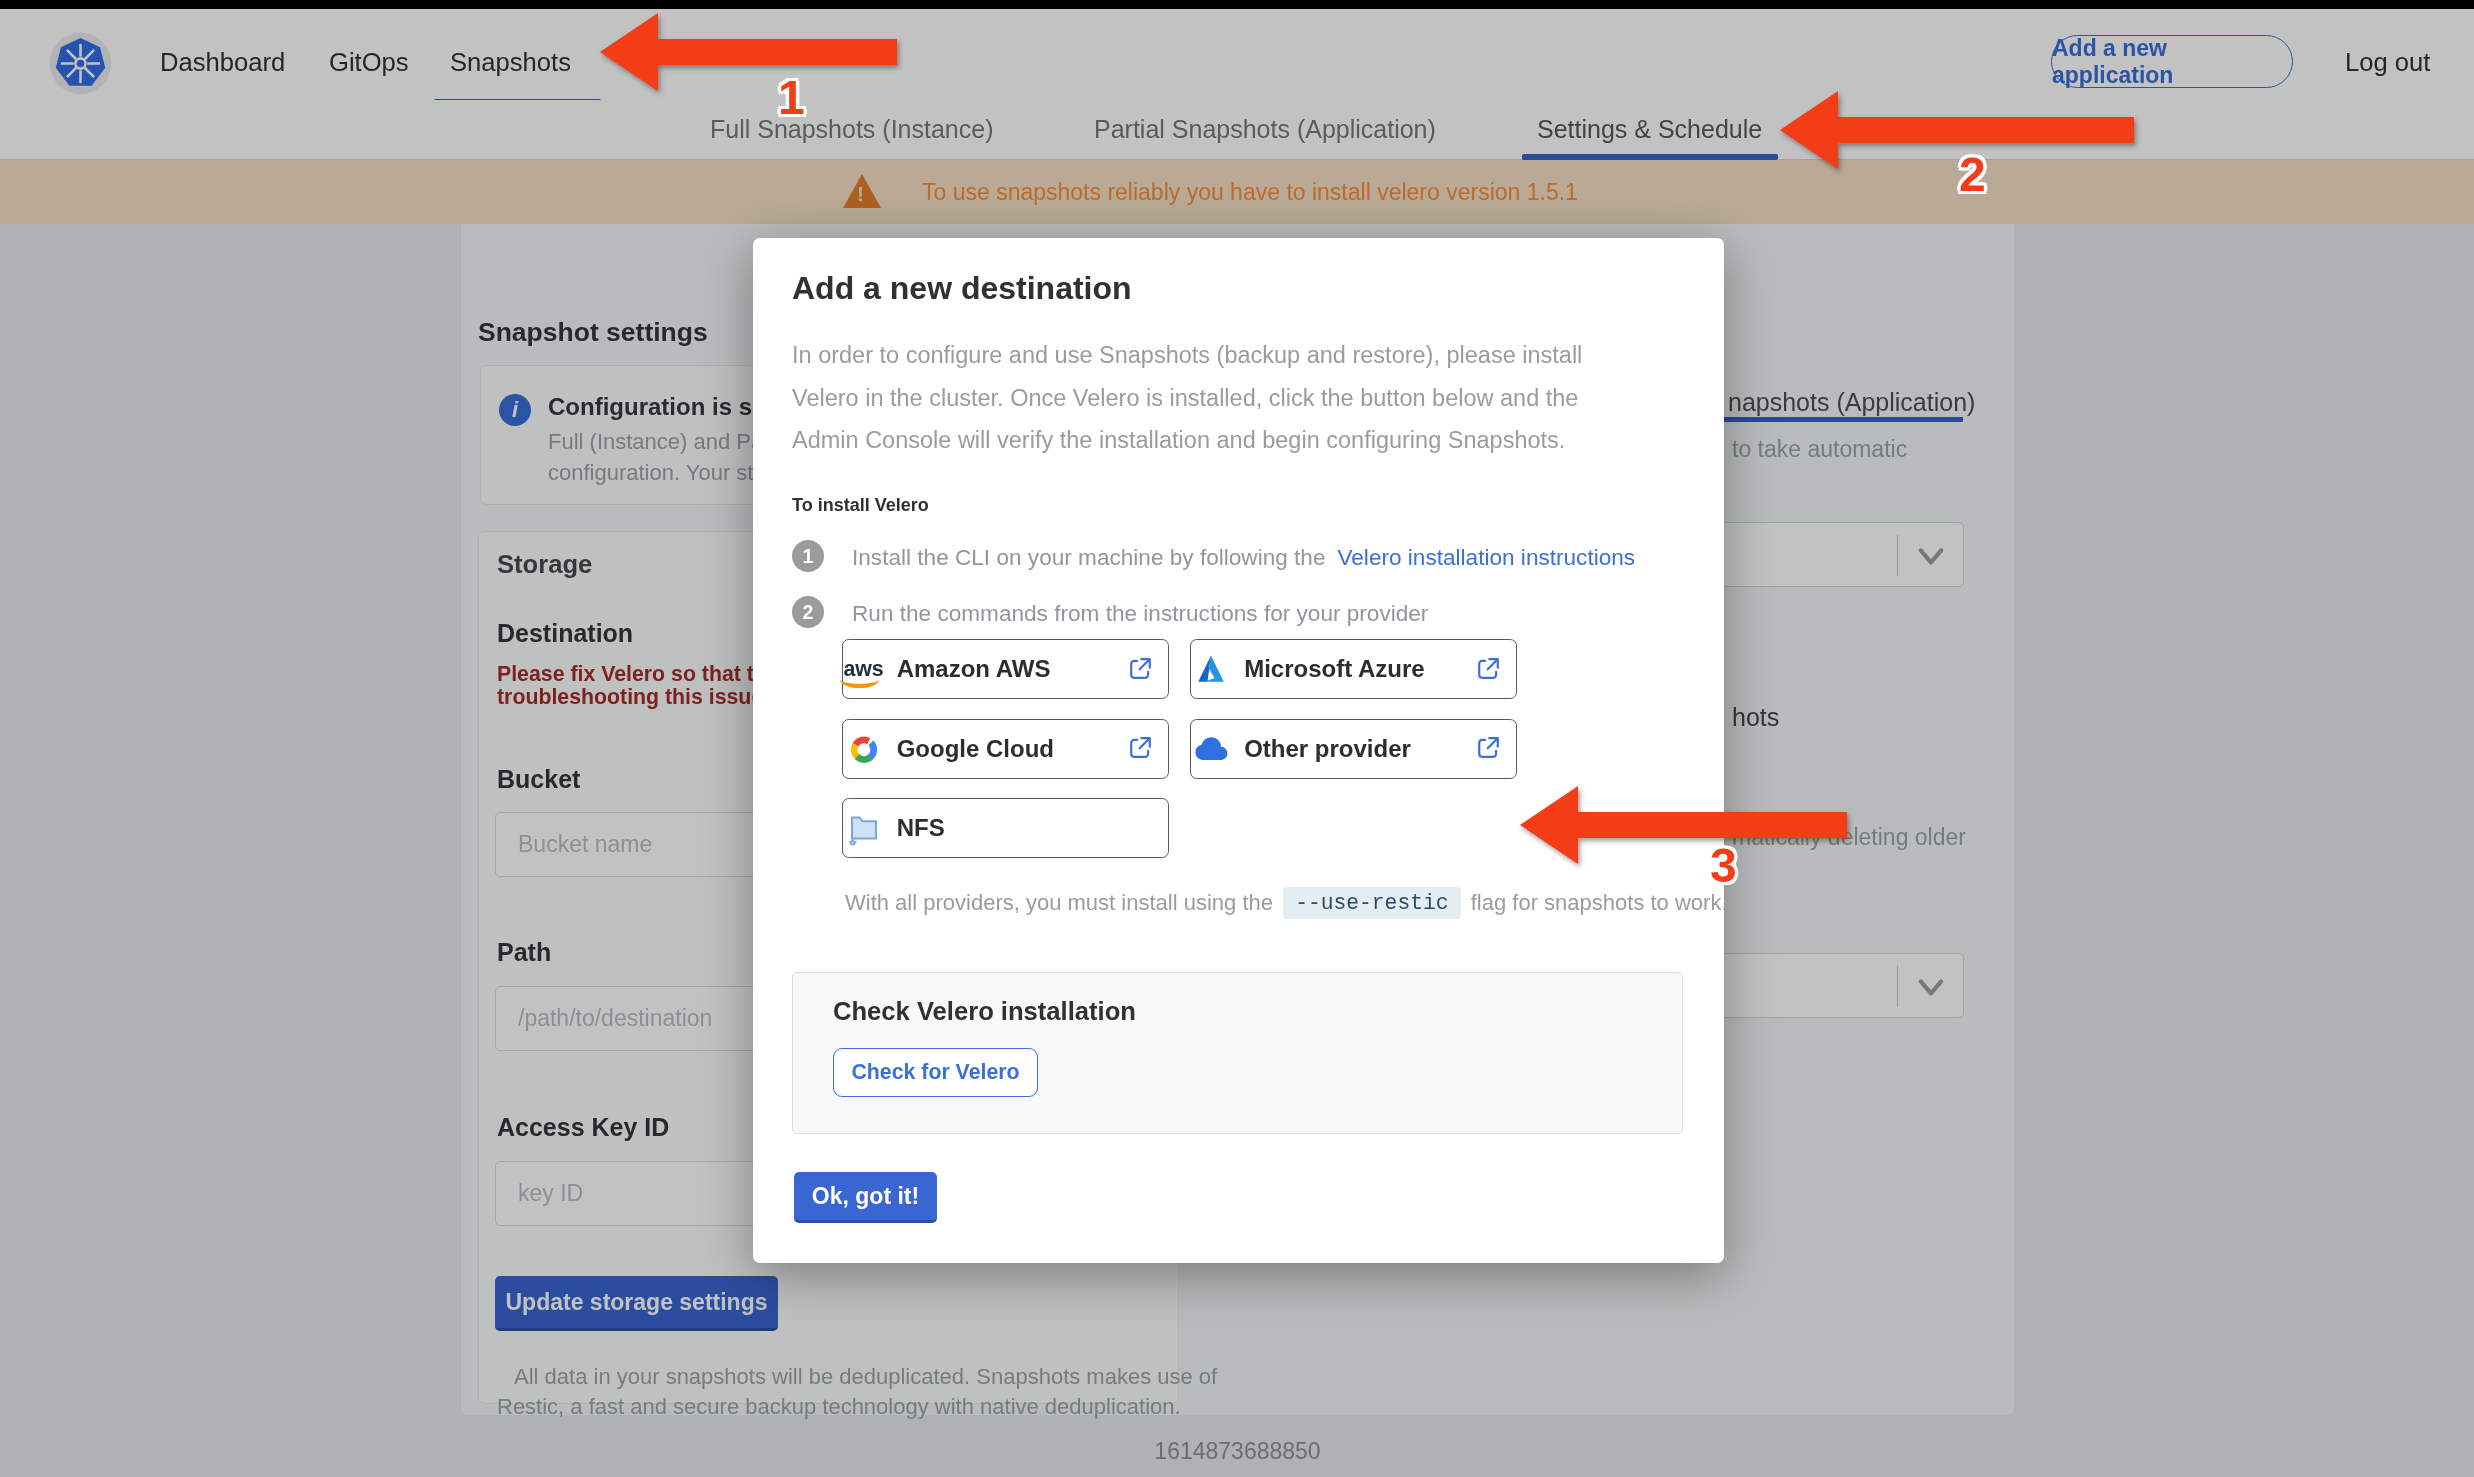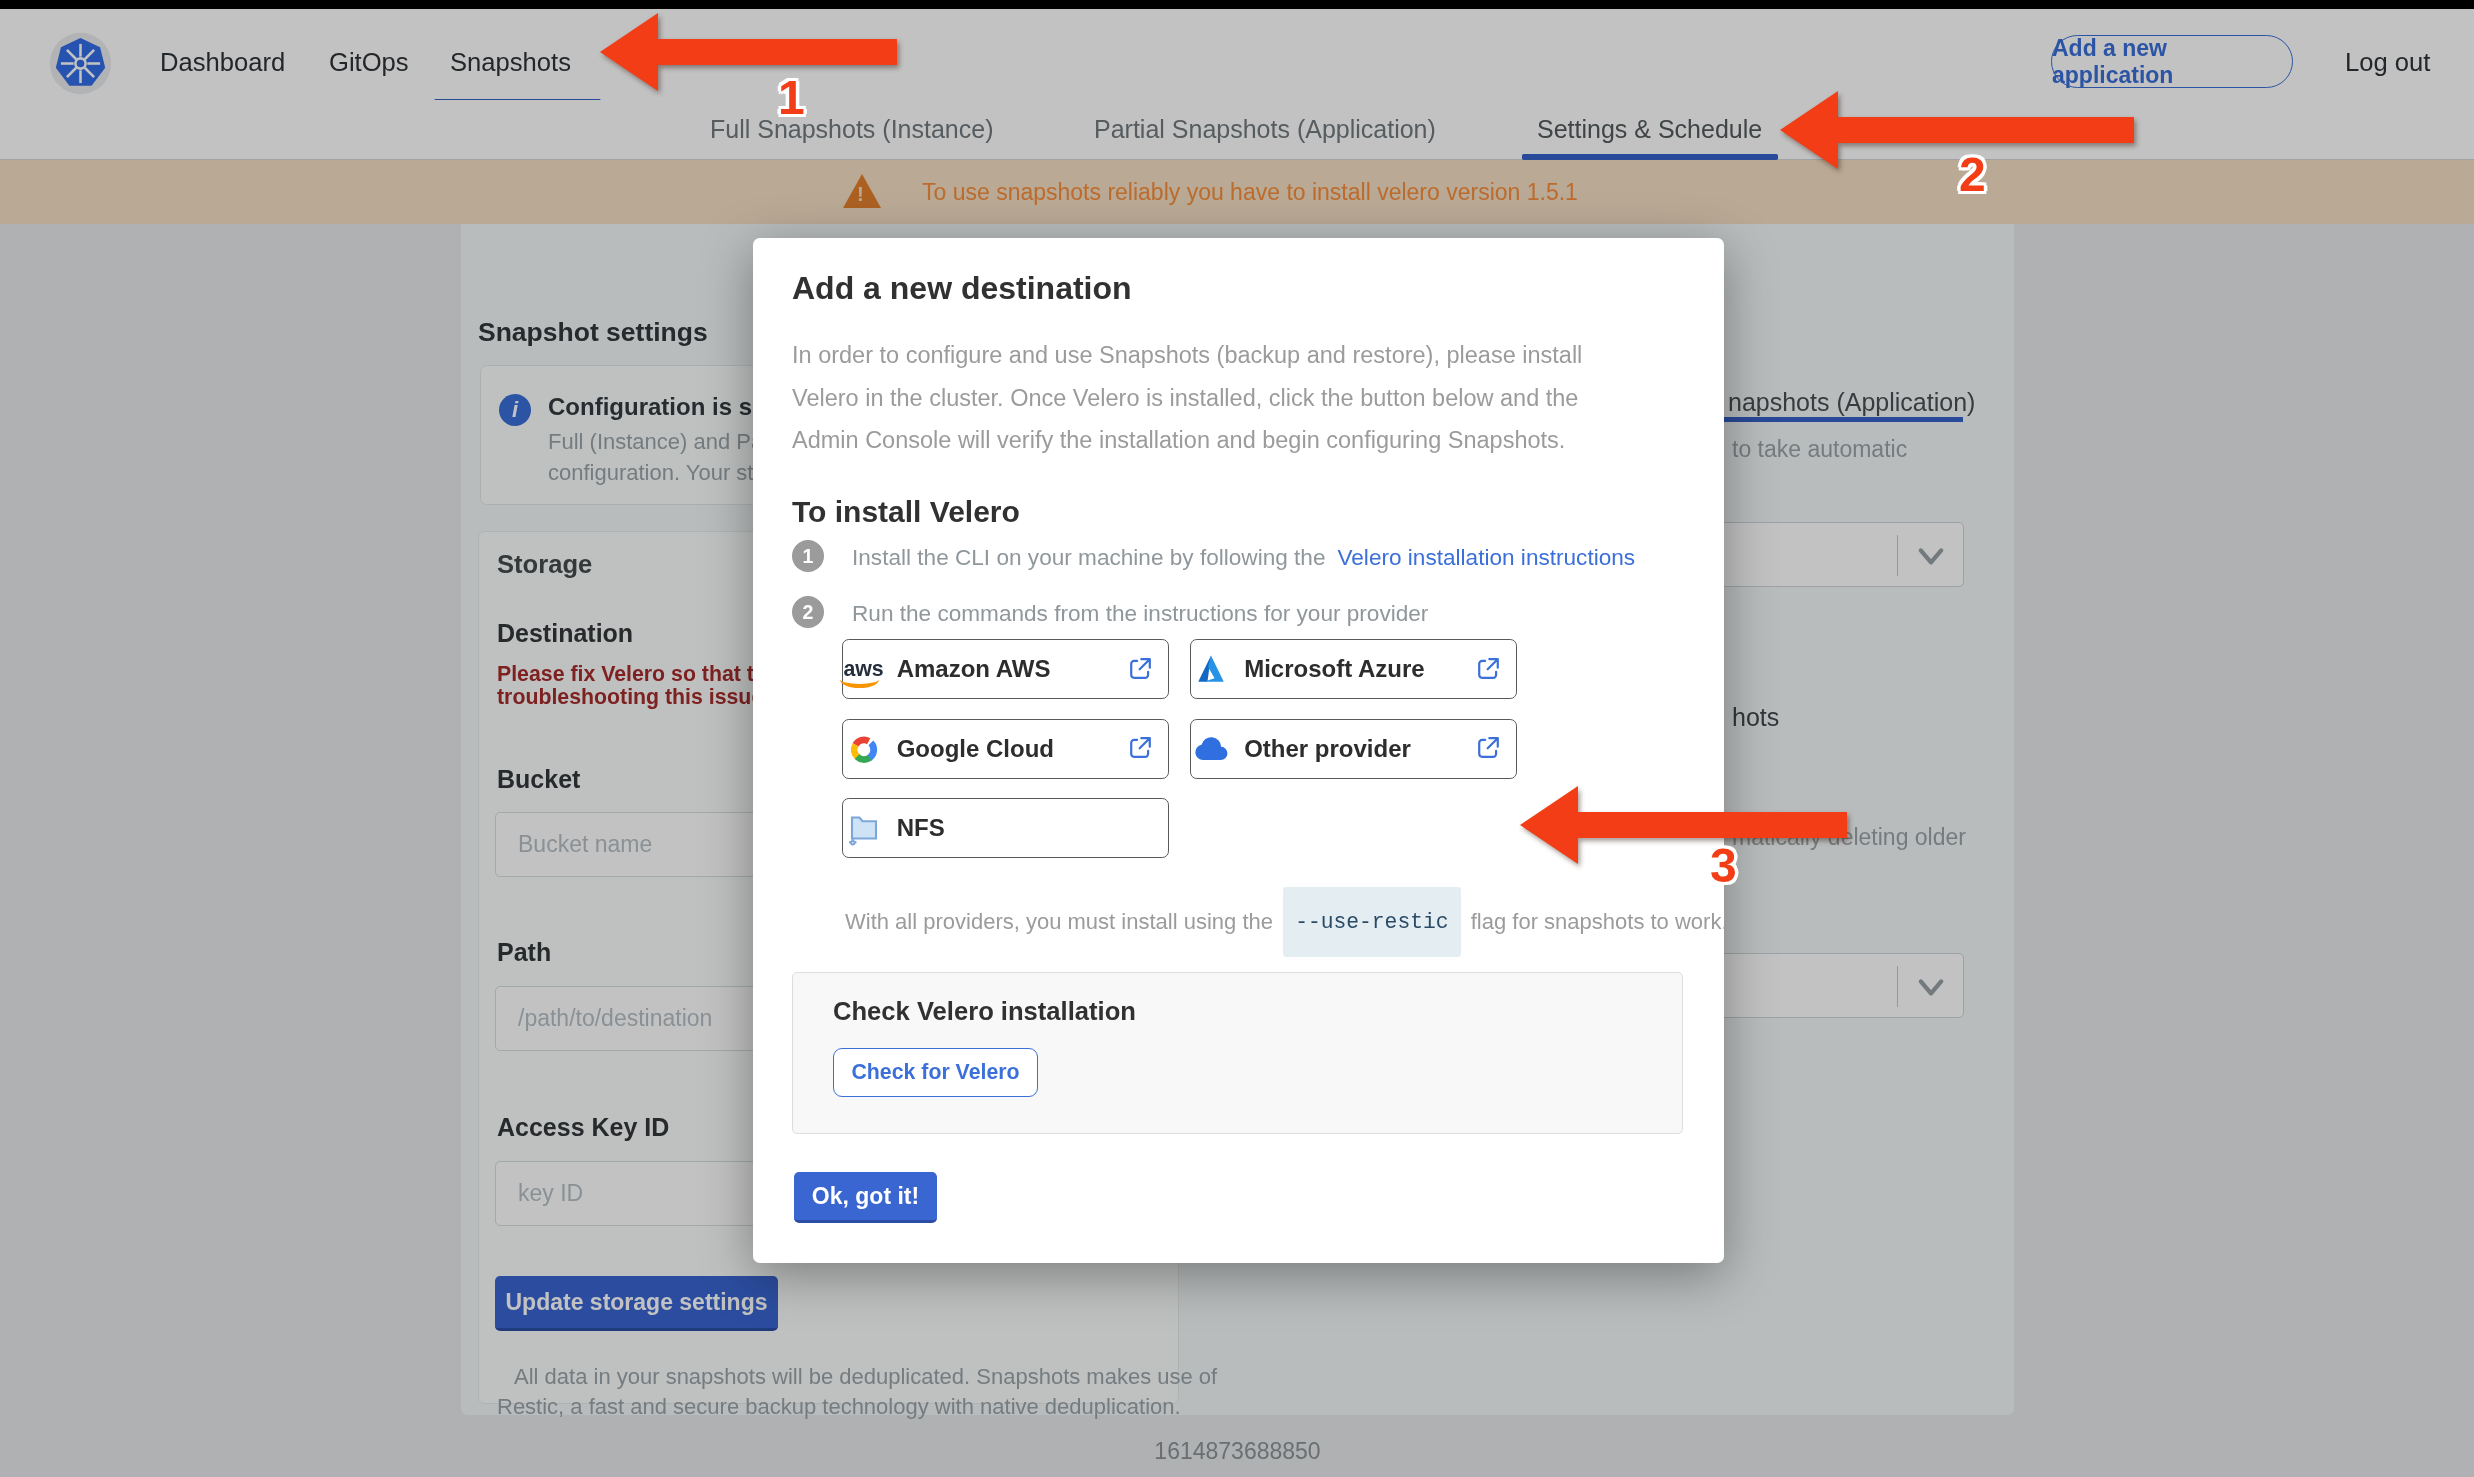--- a/index.html
+++ b/index.html
@@ -88,40 +88,40 @@
 
   
   .overlay{position:absolute;left:0;top:0;width:2475px;height:1477px;background:rgba(0,0,0,0.24);z-index:10;}
 
   
   .modal{position:absolute;left:753px;top:238px;width:971px;height:1025px;background:#ffffff;border-radius:6.8px;
     box-shadow:0 12px 51px rgba(0,0,0,0.35);z-index:30;}
   .modal-title{position:absolute;left:39px;top:32px;font-size:32px;font-weight:bold;color:#313131;}
   .intro{position:absolute;left:39px;font-size:23.5px;color:#9b9b9b;white-space:nowrap;}
   .intro1{top:104px;} .intro2{top:147px;} .intro3{top:189px;}
-  .install-heading{position:absolute;left:39px;top:257px;font-size:30px;font-weight:bold;color:#313131;}
+  .install-heading{position:absolute;left:39px;top:257px;font-size:18px;font-weight:bold;color:#313131;}
   .step-circle{position:absolute;left:39px;width:32px;height:32px;border-radius:50%;background:#9b9b9b;
     color:#fff;font-size:19.6px;font-weight:bold;display:flex;align-items:center;justify-content:center;}
   .sc1{top:302px;} .sc2{top:358px;}
   .step-text{position:absolute;left:99px;font-size:22.6px;color:#8f979b;white-space:nowrap;}
   .st1{top:307px;} .st2{top:363px;}
   .velero-link{color:#3b6fd9;cursor:pointer;margin-left:12px;}
   .providers{position:absolute;left:89px;top:401px;width:693px;display:grid;
     grid-template-columns:327px 327px;grid-auto-rows:60px;column-gap:20.5px;row-gap:19.6px;}
   .provider-btn{position:relative;border:1.7px solid #595959;border-radius:6.8px;background:#fff;box-sizing:border-box;
     display:flex;align-items:center;padding:0 1px;cursor:pointer;}
   .p-icon{width:39px;height:39px;display:flex;align-items:center;justify-content:center;flex:0 0 39px;}
   .p-label{font-size:24px;font-weight:bold;color:#2d2d2d;margin-left:13.7px;white-space:nowrap;}
   .ext-icon{position:absolute;right:13.7px;top:14.5px;width:27px;height:27px;}
   .aws-glyph{position:relative;font-size:21.3px;font-weight:bold;color:#232f3e;line-height:17px;}
   .aws-glyph:after{content:"";position:absolute;left:-3.4px;bottom:-10.2px;width:39px;height:13.7px;
     border-bottom:4.3px solid #f79400;border-radius:50%;}
   .restic-line{position:absolute;left:92px;top:649px;font-size:22px;color:#9b9b9b;display:flex;align-items:center;white-space:nowrap;}
   .code-chip{font-family:"Liberation Mono","DejaVu Sans Mono",monospace;font-size:21.3px;color:#2a4a66;
-    background:#e3edf2;border-radius:3.4px;padding:23px 12px;margin:0 10.2px;}
+    background:#e3edf2;border-radius:3.4px;padding:4px 12px;margin:0 10.2px;}
   .check-box{position:absolute;left:39px;top:734px;width:891px;height:162px;background:#f8f8f8;
     border:0.9px solid #dddddd;border-radius:5.1px;box-sizing:border-box;}
   .check-heading{position:absolute;left:40px;top:24px;font-size:25.6px;font-weight:bold;color:#313131;}
   .check-btn{position:absolute;left:40px;top:75px;width:205px;height:49px;background:#fff;border:1.7px solid #3b6fd9;
     border-radius:9px;box-sizing:border-box;display:flex;align-items:center;justify-content:center;
     color:#3b6fd9;font-size:21.3px;font-weight:bold;cursor:pointer;}
   .ok-btn{position:absolute;left:41px;top:934px;width:143px;height:51px;background:#3a66d2;
     border-bottom:3.4px solid #2b4da5;border-radius:5.1px;box-sizing:border-box;display:flex;align-items:center;
     justify-content:center;color:#ffffff;font-size:23px;font-weight:bold;cursor:pointer;}
 

